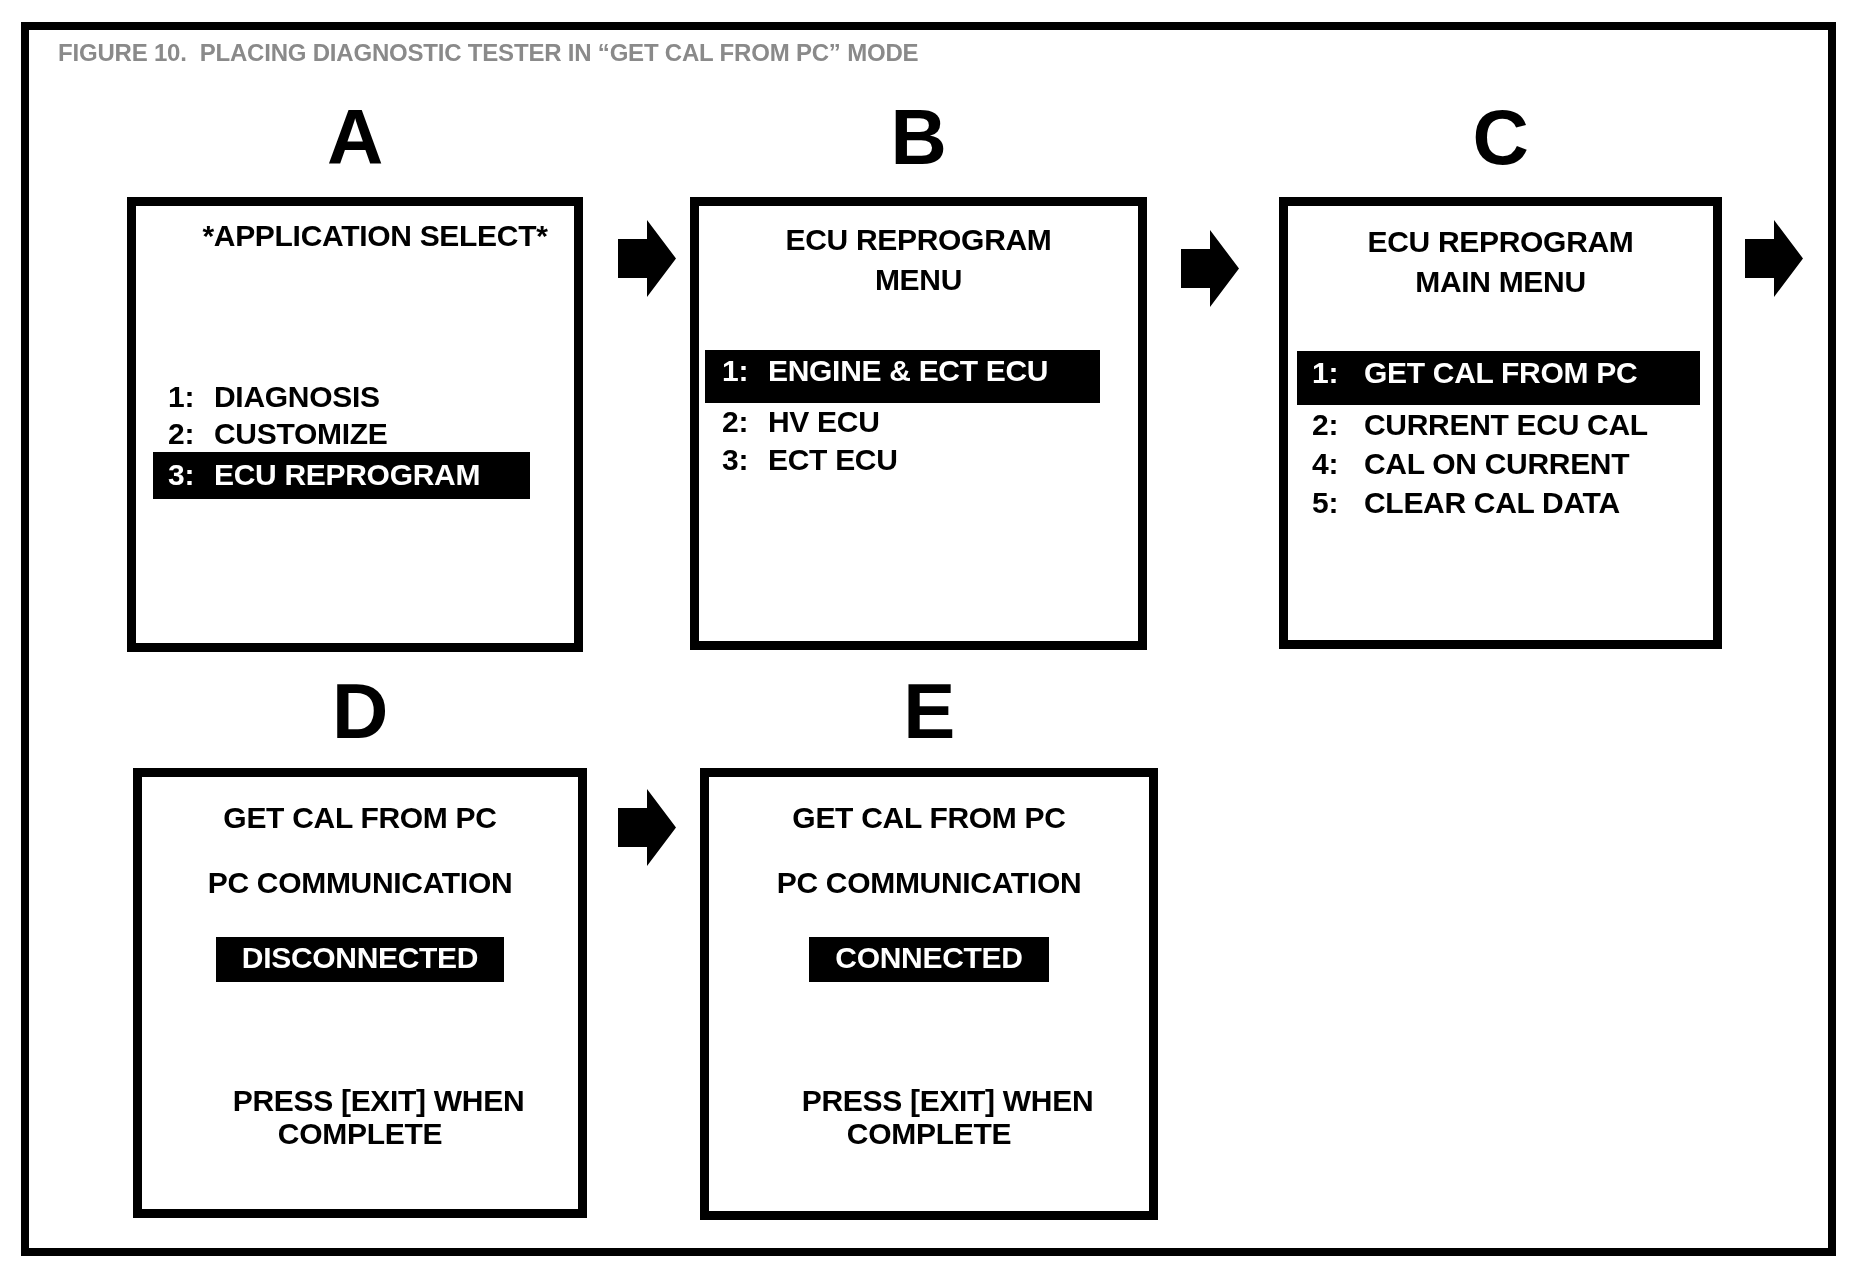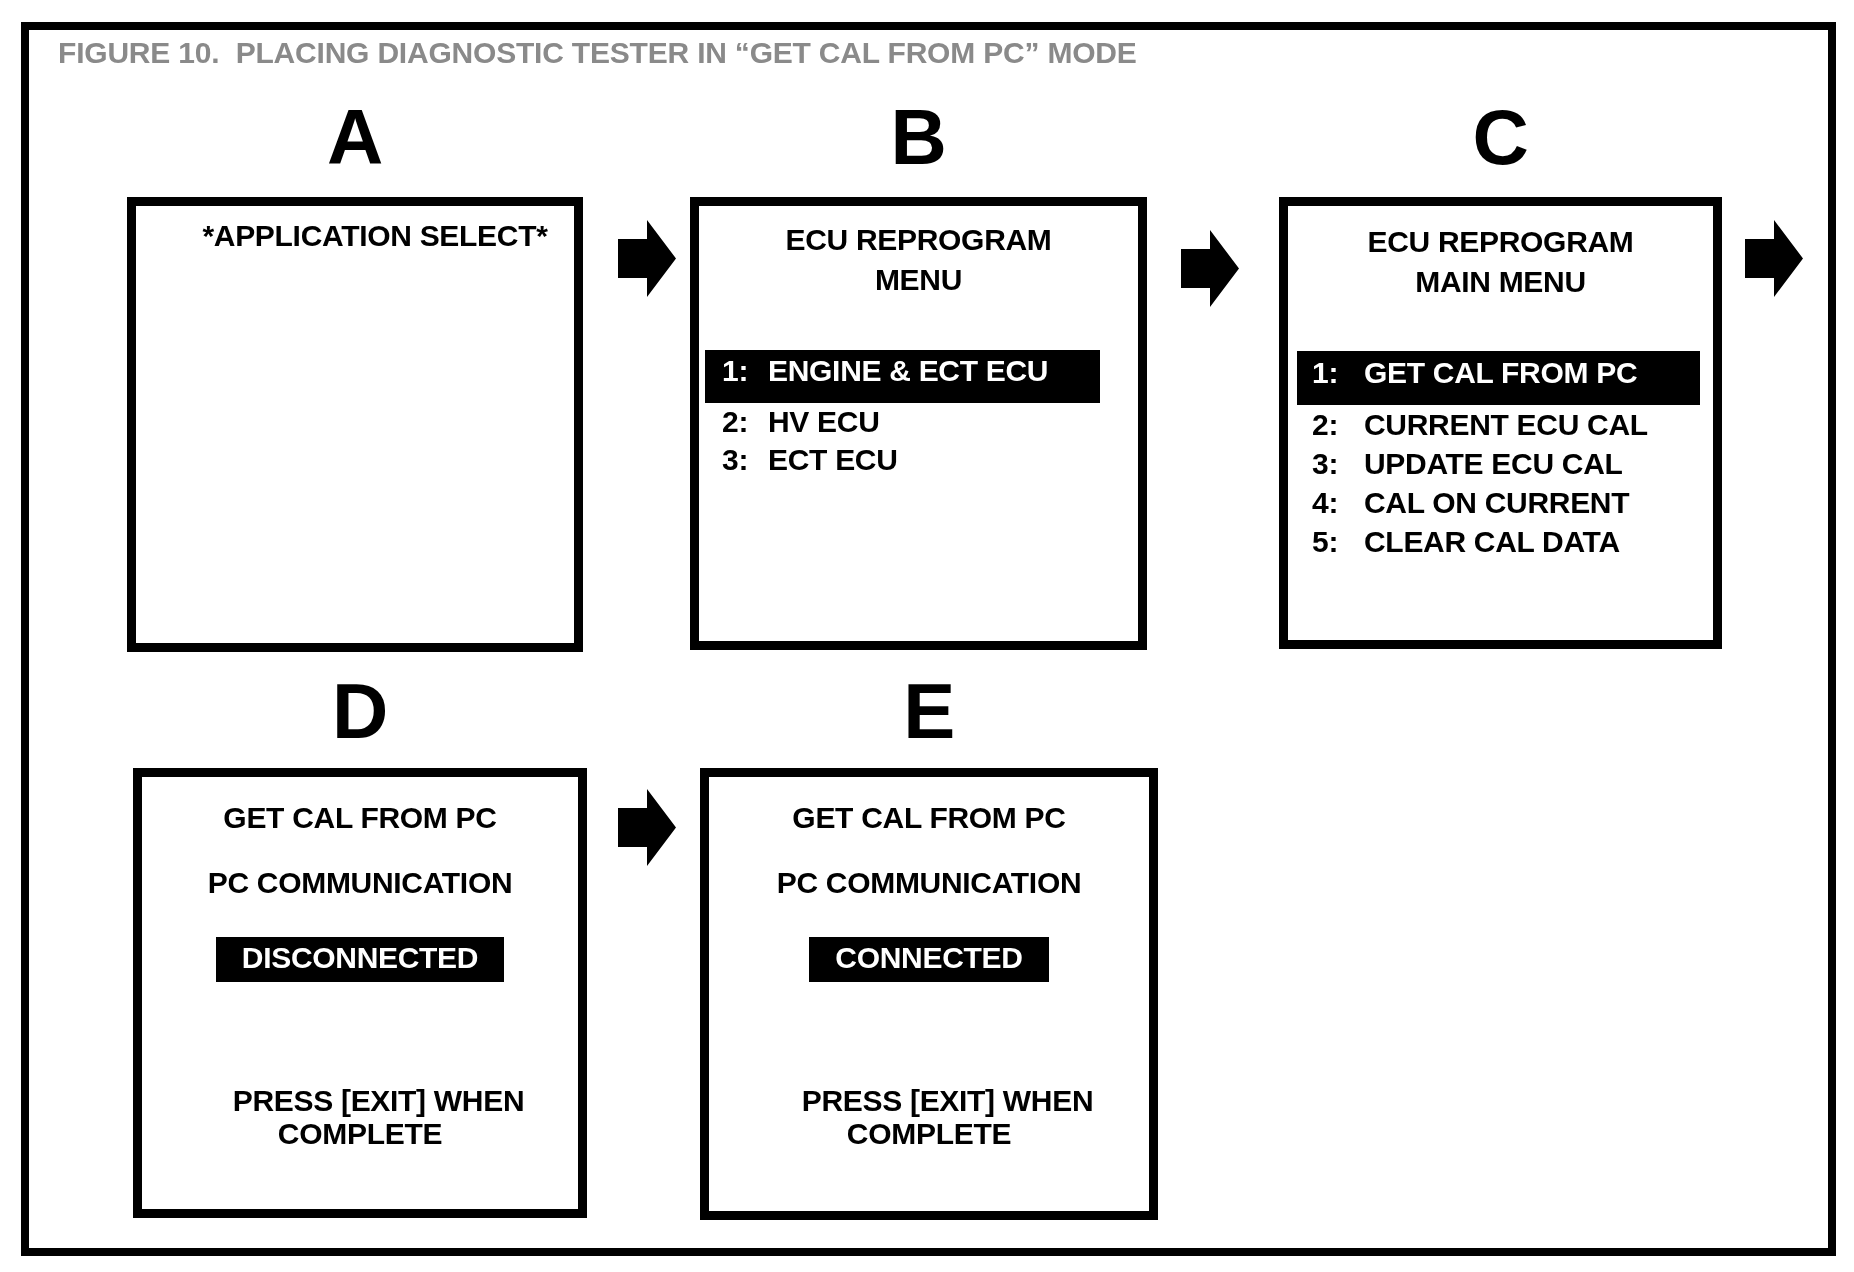--- a/index.html
+++ b/index.html
@@ -14,21 +14,21 @@
   body{
     width:1854px;height:1272px;position:relative;overflow:hidden;
     font-family:"Liberation Sans","DejaVu Sans",sans-serif;
     font-weight:bold;color:var(--ink);letter-spacing:-0.3px;
   }
   .frame{
     position:absolute;left:21px;top:22px;width:1815px;height:1234px;
     border:8px solid var(--ink);background:var(--paper);
   }
   .fig-title{
-    position:absolute;left:58px;top:36px;font-size:30px;line-height:34px;
+    position:absolute;left:58px;top:36px;font-size:24px;line-height:34px;
     color:var(--title-gray);white-space:pre;letter-spacing:-0.2px;
   }
   .big-label{
     position:absolute;font-size:78px;line-height:82px;text-align:center;
     color:var(--ink);
   }
   .lab-a{left:127px;top:96px;width:456px;}
   .lab-b{left:690px;top:96px;width:457px;}
   .lab-c{left:1279px;top:96px;width:443px;}
   .lab-d{left:133px;top:670px;width:454px;}
@@ -98,37 +98,41 @@
 <div class="fig-title">FIGURE 10.  PLACING DIAGNOSTIC TESTER IN “GET CAL FROM PC” MODE</div>
 
 <div class="big-label lab-a">A</div>
 <div class="big-label lab-b">B</div>
 <div class="big-label lab-c">C</div>
 <div class="big-label lab-d">D</div>
 <div class="big-label lab-e">E</div>
 
 <div class="panel p-a">
     <div class="hdr">*APPLICATION SELECT*</div>
+    <div class="menu">
+      <div class="row"><span class="num">1:</span><span>DIAGNOSIS</span></div>
+      <div class="row"><span class="num">2:</span><span>CUSTOMIZE</span></div>
+      <div class="row hl"><span class="num">3:</span><span>ECU REPROGRAM</span></div>
+    </div>
   </div>
 <div class="panel p-b">
     <div class="hdr">ECU REPROGRAM
 MENU</div>
     <div class="menu">
       <div class="row hl"><span class="num">1:</span><span>ENGINE &amp; ECT ECU</span></div>
       <div class="row"><span class="num">2:</span><span>HV ECU</span></div>
       <div class="row"><span class="num">3:</span><span>ECT ECU</span></div>
     </div>
   </div>
 <div class="panel p-c">
     <div class="hdr">ECU REPROGRAM
 MAIN MENU</div>
     <div class="menu">
       <div class="row hl"><span class="num">1:</span><span>GET CAL FROM PC</span></div>
       <div class="row"><span class="num">2:</span><span>CURRENT ECU CAL</span></div>
-      <div class="row"><span class="num">3:</span><span>UPDATE ECU CAL</span></div>
       <div class="row"><span class="num">4:</span><span>CAL ON CURRENT</span></div>
       <div class="row"><span class="num">5:</span><span>CLEAR CAL DATA</span></div>
     </div>
   </div>
 <div class="panel p-d status">
     <div class="line line-0">GET CAL FROM PC</div>
     <div class="line line-1">PC COMMUNICATION</div>
     <div class="line line-2"><span class="badge">DISCONNECTED</span></div>
     <div class="line line-3">PRESS [EXIT] WHEN</div>
     <div class="line line-4">COMPLETE</div>

